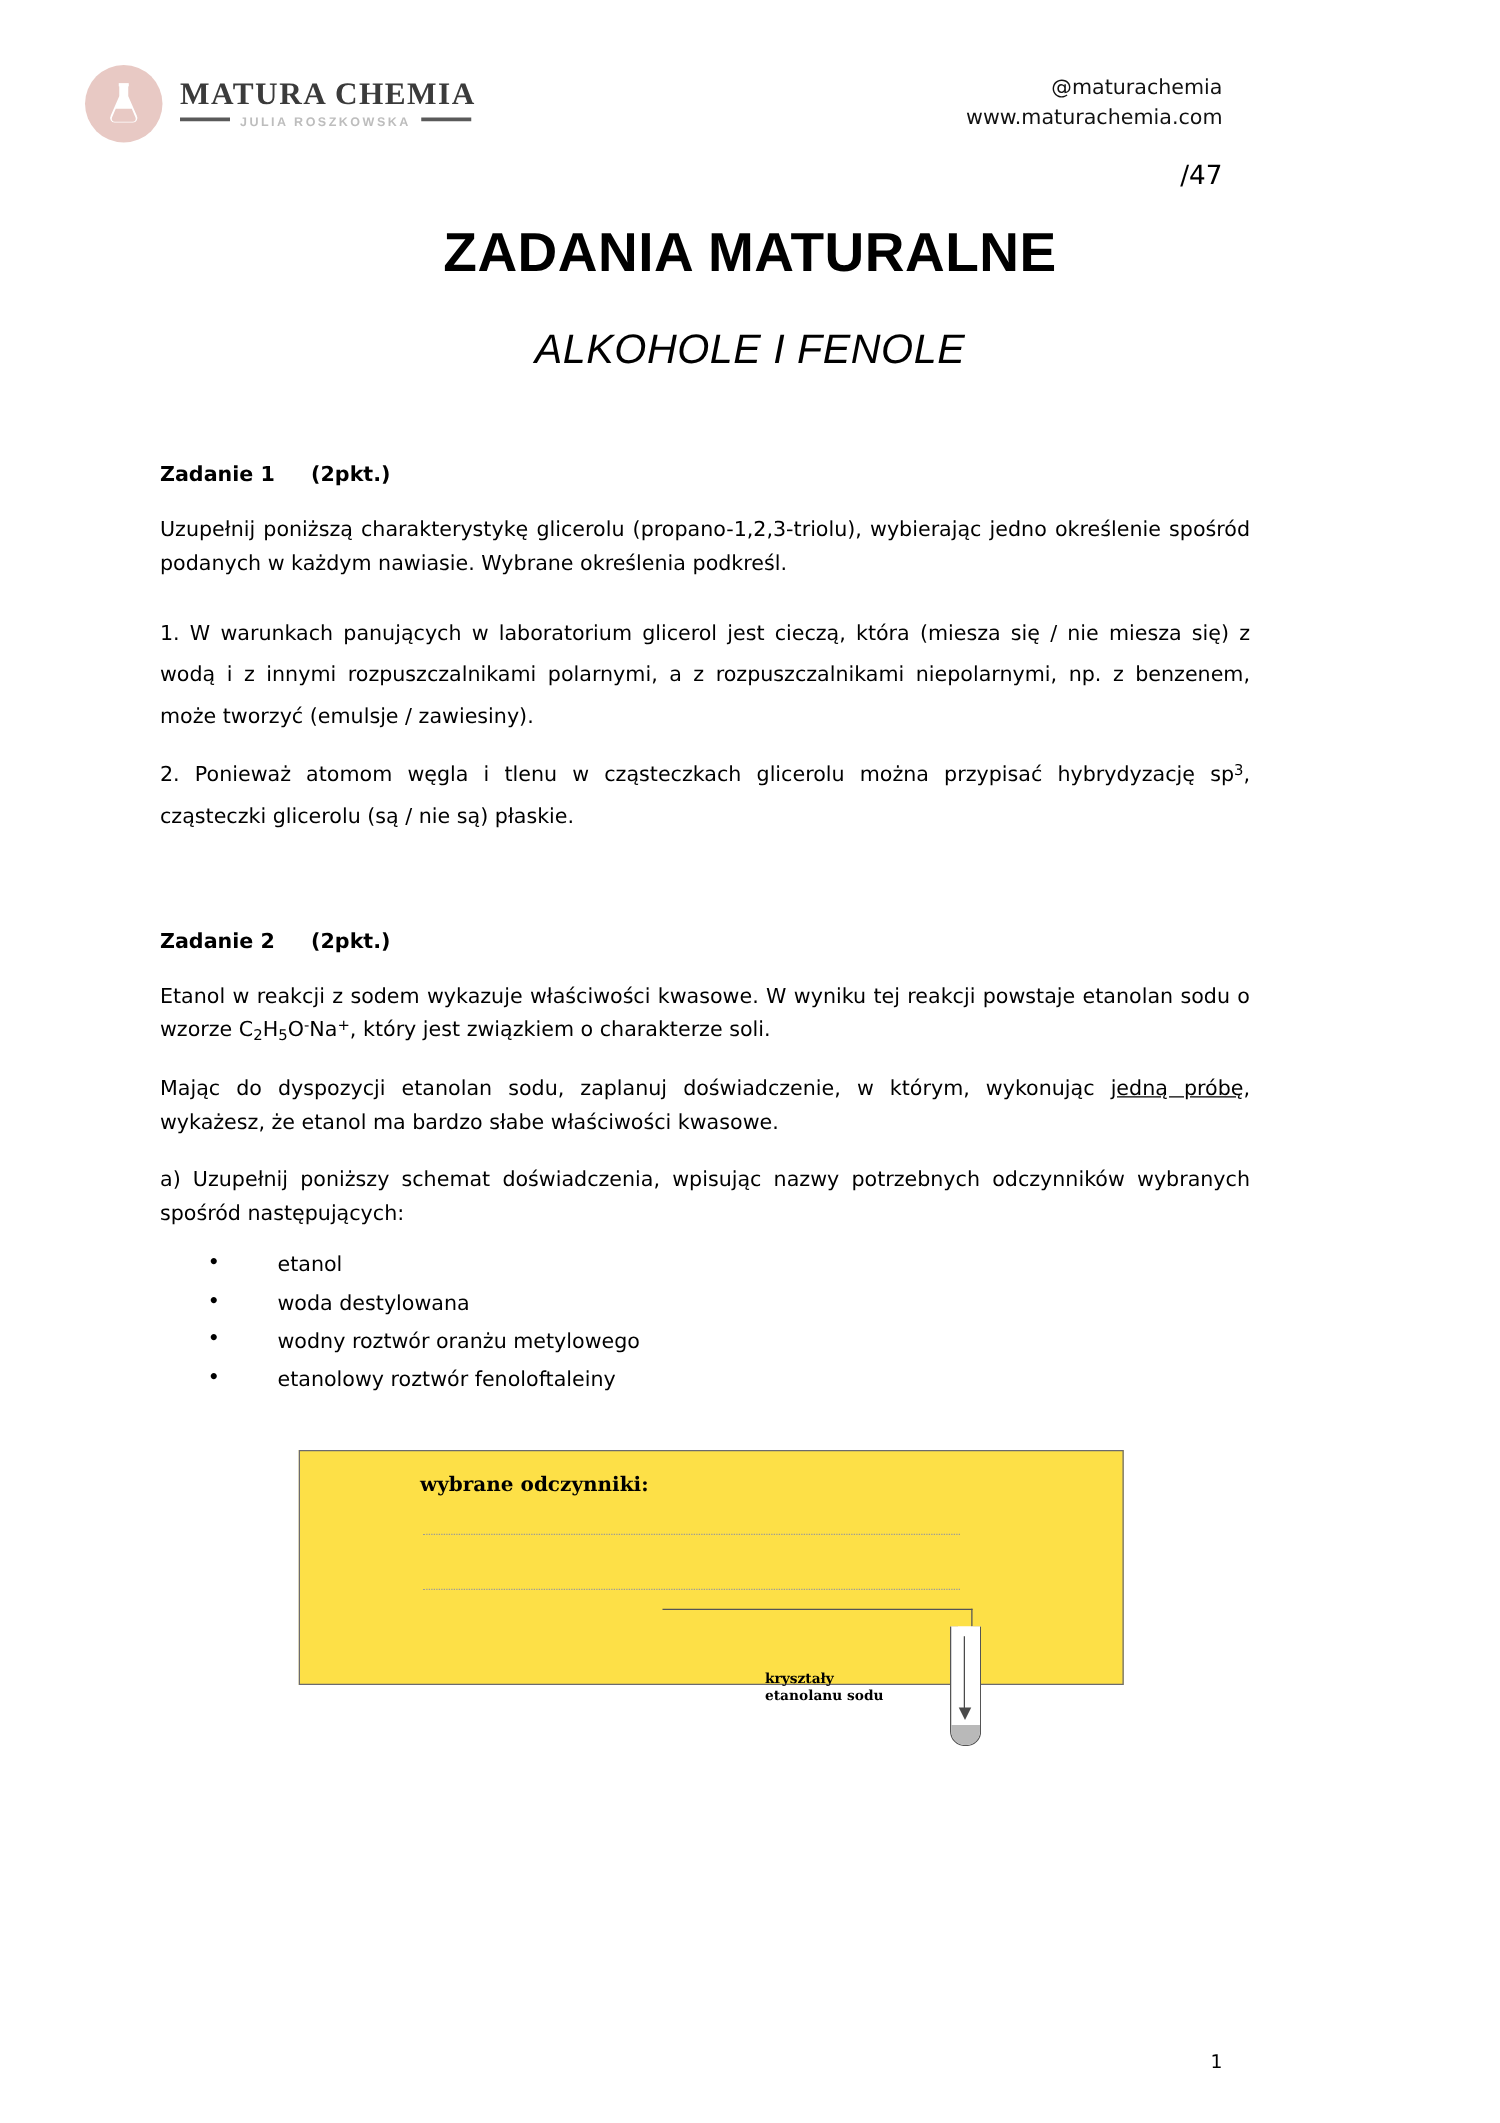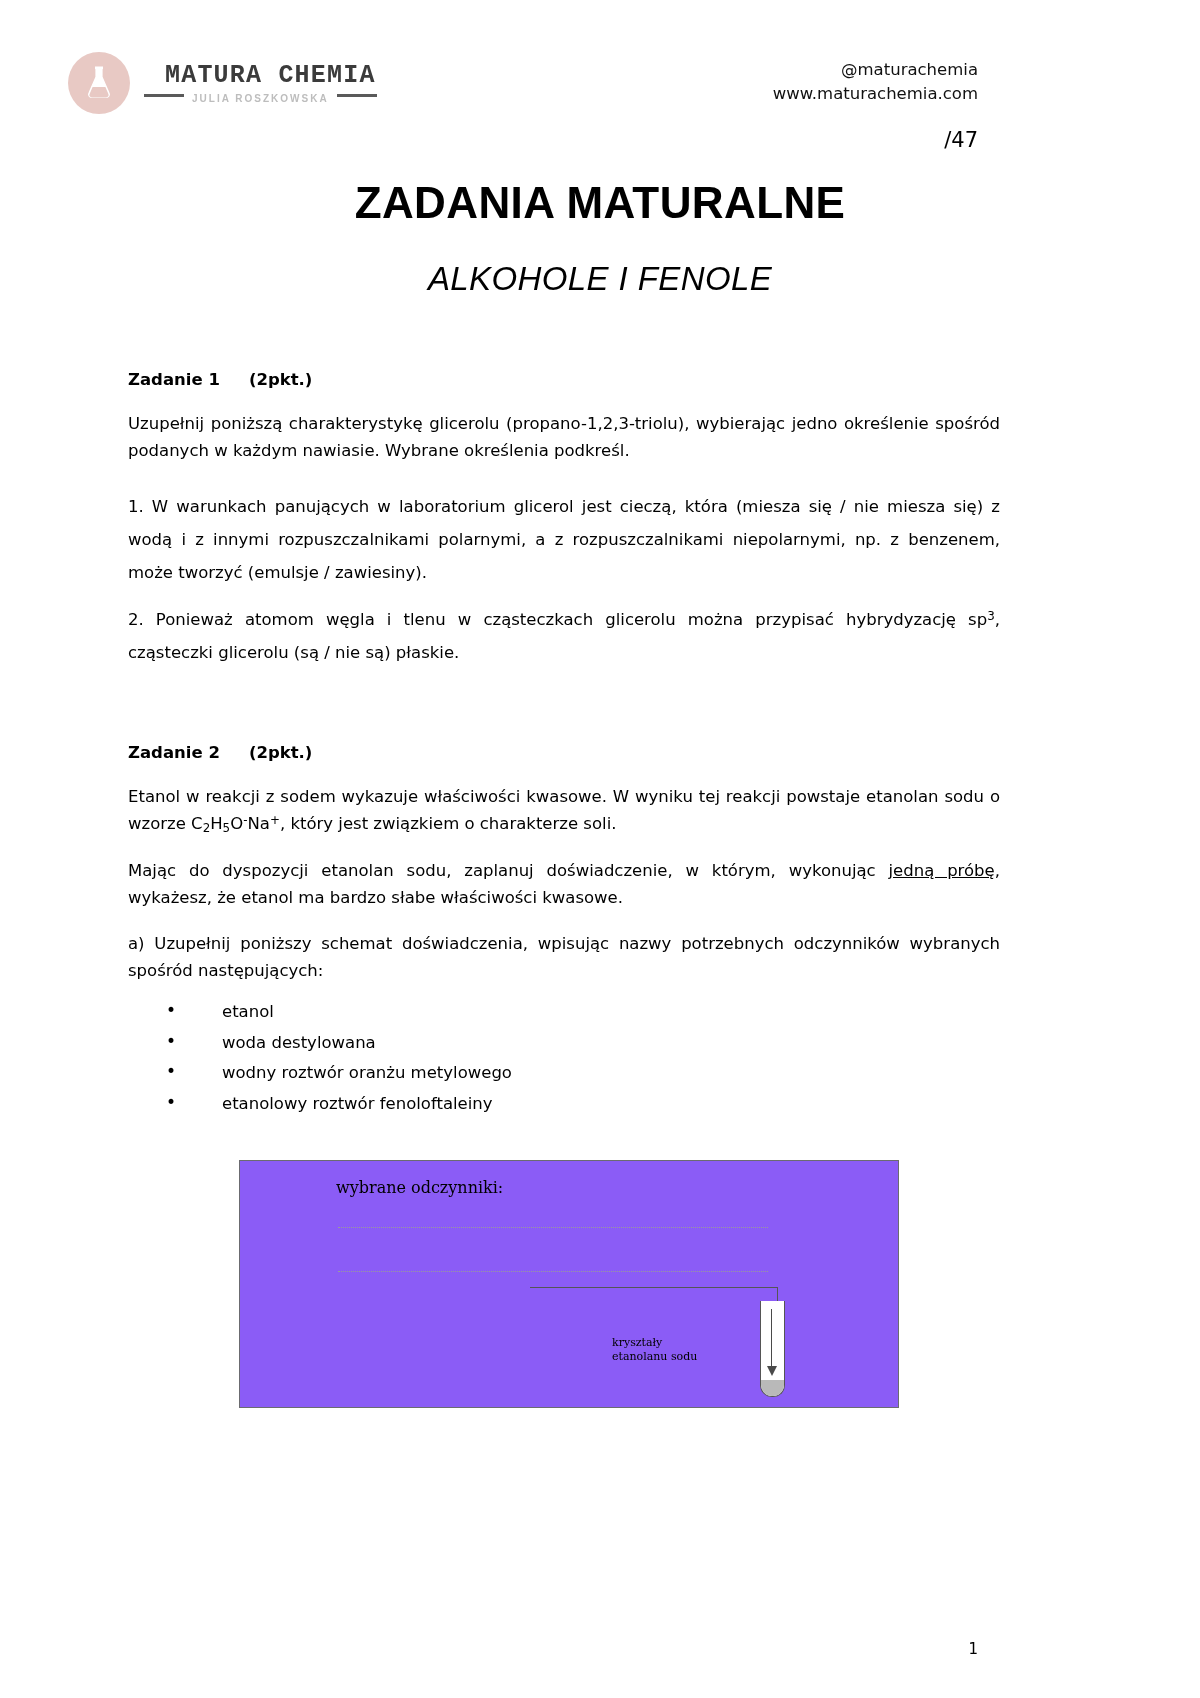--- a/index.html
+++ b/index.html
@@ -39,26 +39,25 @@
     display: flex; align-items: center; justify-content: center;
     position: relative;
   }
   .logo-badge svg { display: block; }
   .logo-text-block {
     display: flex; flex-direction: column;
     justify-content: center;
     line-height: 1;
   }
   .logo-title {
-    font-family: Liberation Mono, monospace;
+    font-family: Liberation Serif, serif;
     font-weight: bold;
     font-size: 25px;
     letter-spacing: 1.2px;
     color: #3b3b3b;
-    margin-left: 21px;
   }
   .logo-sub-row {
     display: flex; align-items: flex-start;
     gap: 8px;
     margin-top: 6px;
   }
   .logo-rule {
     height: 3px; width: 40px;
     background: #5a5a5a;
   }
@@ -167,24 +166,25 @@
 
   
   .diagram-wrap {
     margin-top: 42px;
     display: flex;
     justify-content: center;
   }
   .diagram {
     position: relative;
     width: 660px;
-    height: 248px;
+    height: 188px;
     border: 1.5px solid #6b6b70;
-    background: #8b5cf6;
+    background: #fde047;
     margin-left: 10px;
+    font-weight: bold;
   }
   .diagram-label {
     position: absolute;
     left: 96px; top: 17px;
     font-family: "DejaVu Serif", serif;
     font-size: 16px;
     color: #000;
   }
   .dotline {
     position: absolute;

